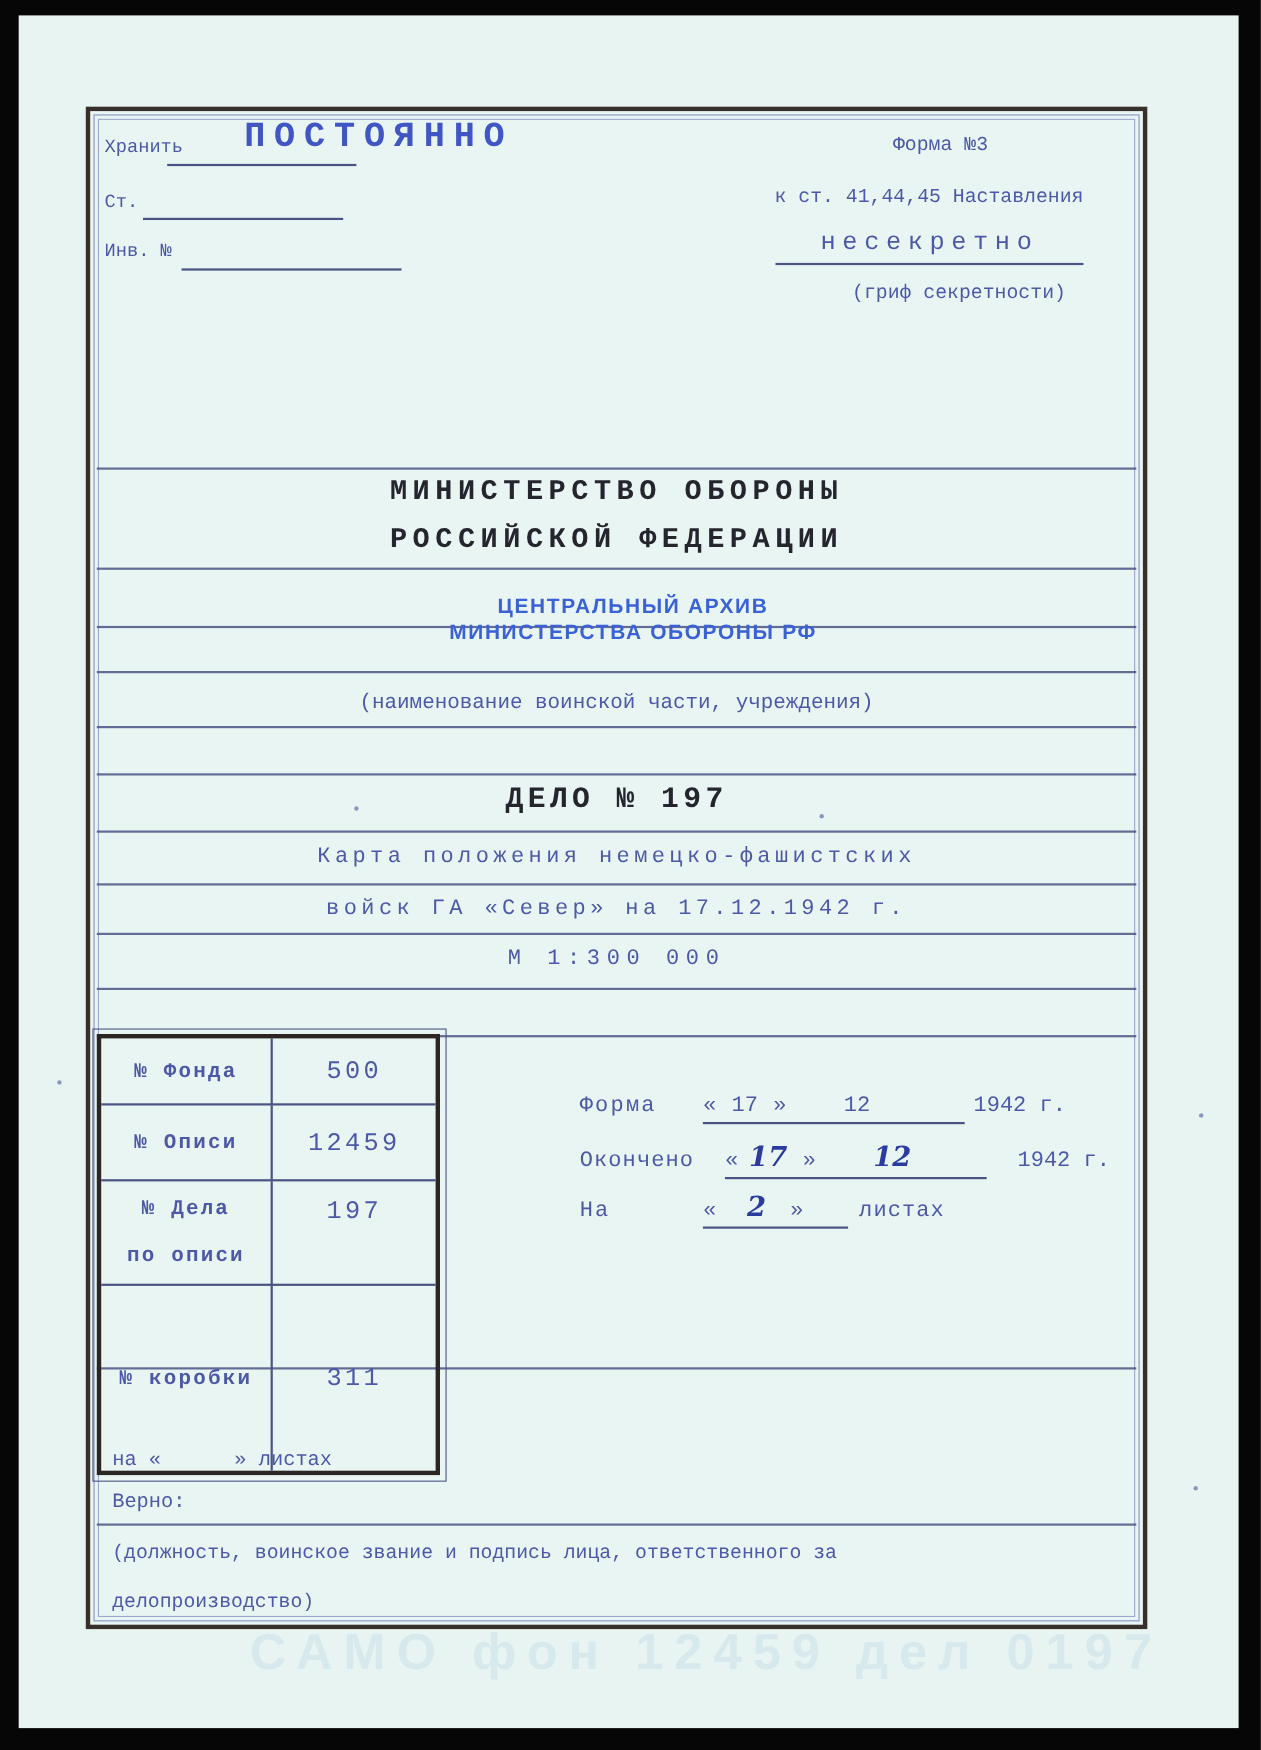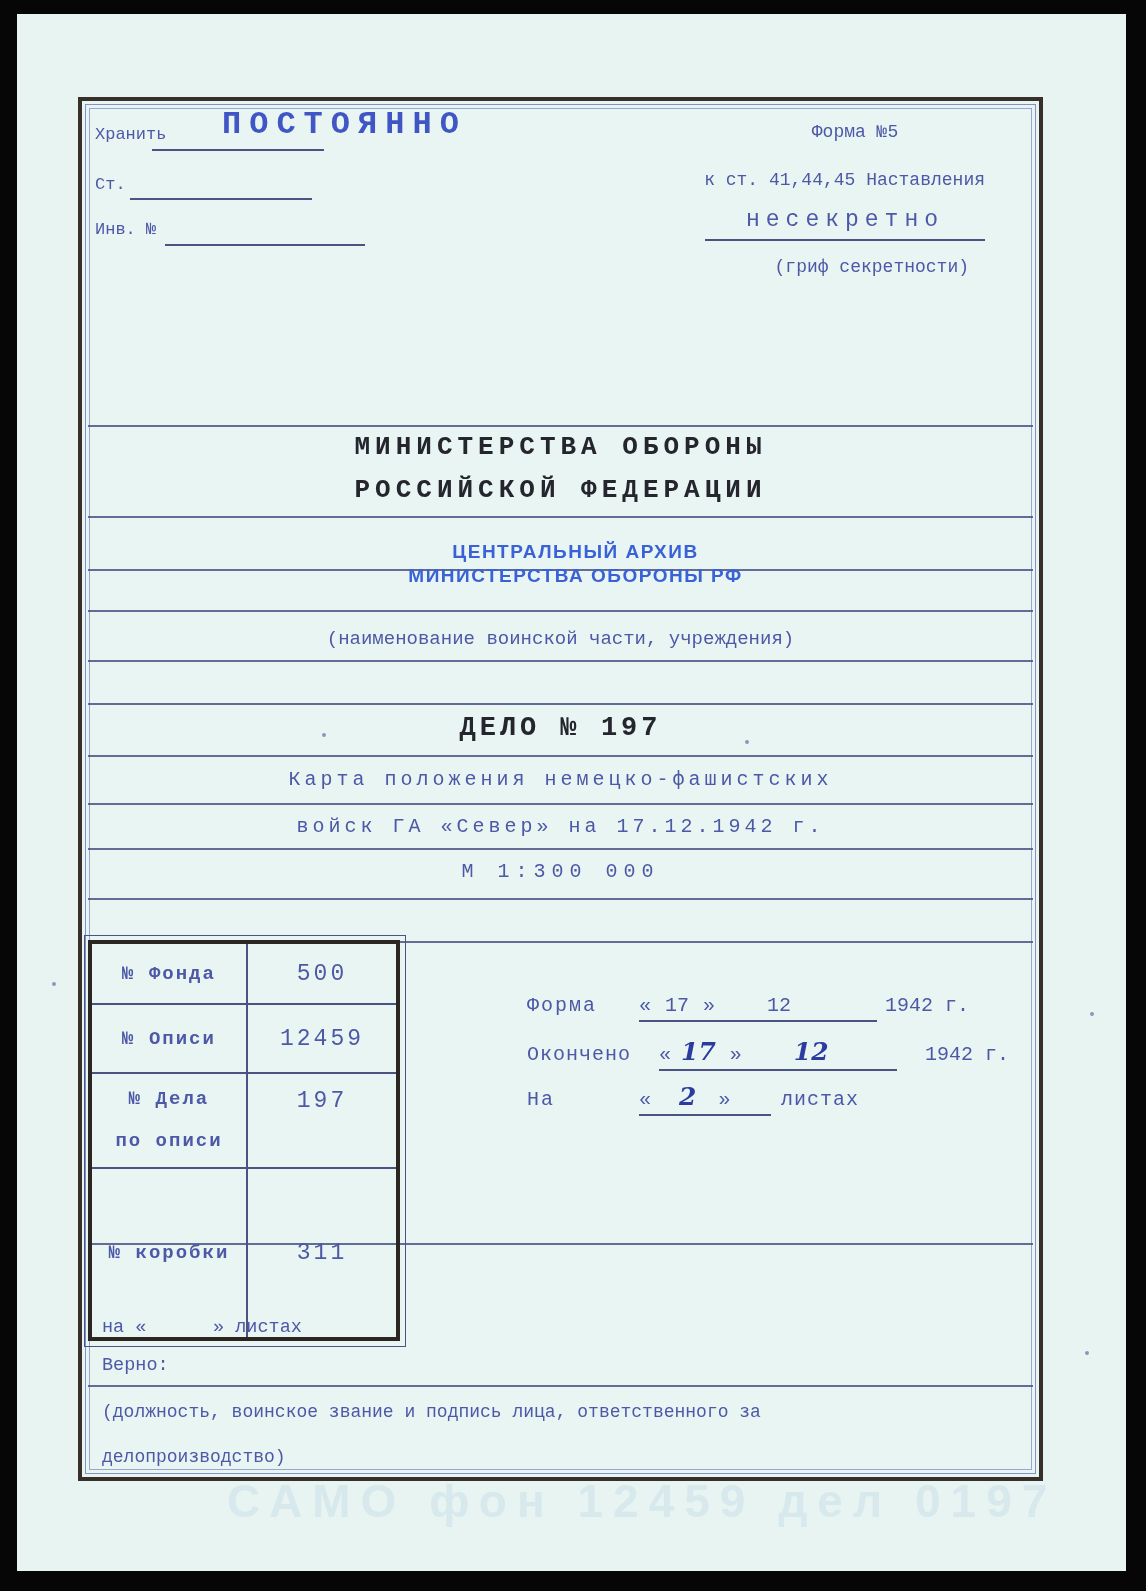--- a/index.html
+++ b/index.html
@@ -46,41 +46,41 @@
     <div class="t" style="left:13px;top:24px;font-size:17px;">Хранить</div>
     <div class="blank" style="left:70px;top:48px;width:172px;"></div>
     <div class="t stamp" style="left:140px;top:5px;font-size:32px;letter-spacing:8px;">ПОСТОЯННО</div>
 
     <div class="t" style="left:13px;top:74px;font-size:17px;">Ст.</div>
     <div class="blank" style="left:48px;top:97px;width:182px;"></div>
 
     <div class="t" style="left:13px;top:119px;font-size:17px;">Инв. №</div>
     <div class="blank" style="left:83px;top:143px;width:200px;"></div>
 
-    <div class="t" style="left:633px;width:280px;top:21px;font-size:18px;text-align:center;">Форма №5</div>
+    <div class="t" style="left:633px;width:280px;top:21px;font-size:18px;text-align:center;">Форма №3</div>
     <div class="t" style="right:54px;top:69px;font-size:18px;">к ст. 41,44,45 Наставления</div>
     <div class="t" style="left:623px;width:280px;top:106px;font-size:23px;letter-spacing:6px;text-align:center;
          border-bottom:2px solid #4a5382;padding-bottom:6px;">несекретно</div>
     <div class="t" style="right:70px;top:156px;font-size:18px;">(гриф секретности)</div>
 
     <div class="hline" style="top:324px"></div>
     <div class="hline" style="top:415px"></div>
     <div class="hline" style="top:468px"></div>
     <div class="hline" style="top:509px"></div>
     <div class="hline" style="top:559px"></div>
     <div class="hline" style="top:602px"></div>
     <div class="hline" style="top:654px"></div>
     <div class="hline" style="top:702px"></div>
     <div class="hline" style="top:747px"></div>
     <div class="hline" style="top:797px"></div>
     <div class="hline" style="top:840px"></div>
     <div class="hline" style="top:1142px"></div>
     <div class="hline" style="top:1284px"></div>
 
-    <div class="t dark center" style="top:331px;font-size:26px;letter-spacing:5px;">МИНИСТЕРСТВА ОБОРОНЫ</div>
+    <div class="t dark center" style="top:331px;font-size:26px;letter-spacing:5px;">МИНИСТЕРСТВО ОБОРОНЫ</div>
     <div class="t dark center" style="top:374px;font-size:26px;letter-spacing:5px;">РОССИЙСКОЙ ФЕДЕРАЦИИ</div>
 
     <div class="t archstamp" style="left:30px;right:0;top:440px;font-size:19px;letter-spacing:1.5px;text-align:center;
          border:0;">ЦЕНТРАЛЬНЫЙ АРХИВ</div>
     <div class="t center" style="top:527px;font-size:19px;">(наименование воинской части, учреждения)</div>
 
     <div class="t archstamp" style="left:30px;right:0;top:464px;font-size:19px;letter-spacing:1.5px;text-align:center;">МИНИСТЕРСТВА ОБОРОНЫ РФ</div>
 
     <div class="t dark center" style="top:612px;font-size:27px;letter-spacing:4px;">ДЕЛО № 197</div>
     <div class="speck" style="left:240px;top:632px"></div>

